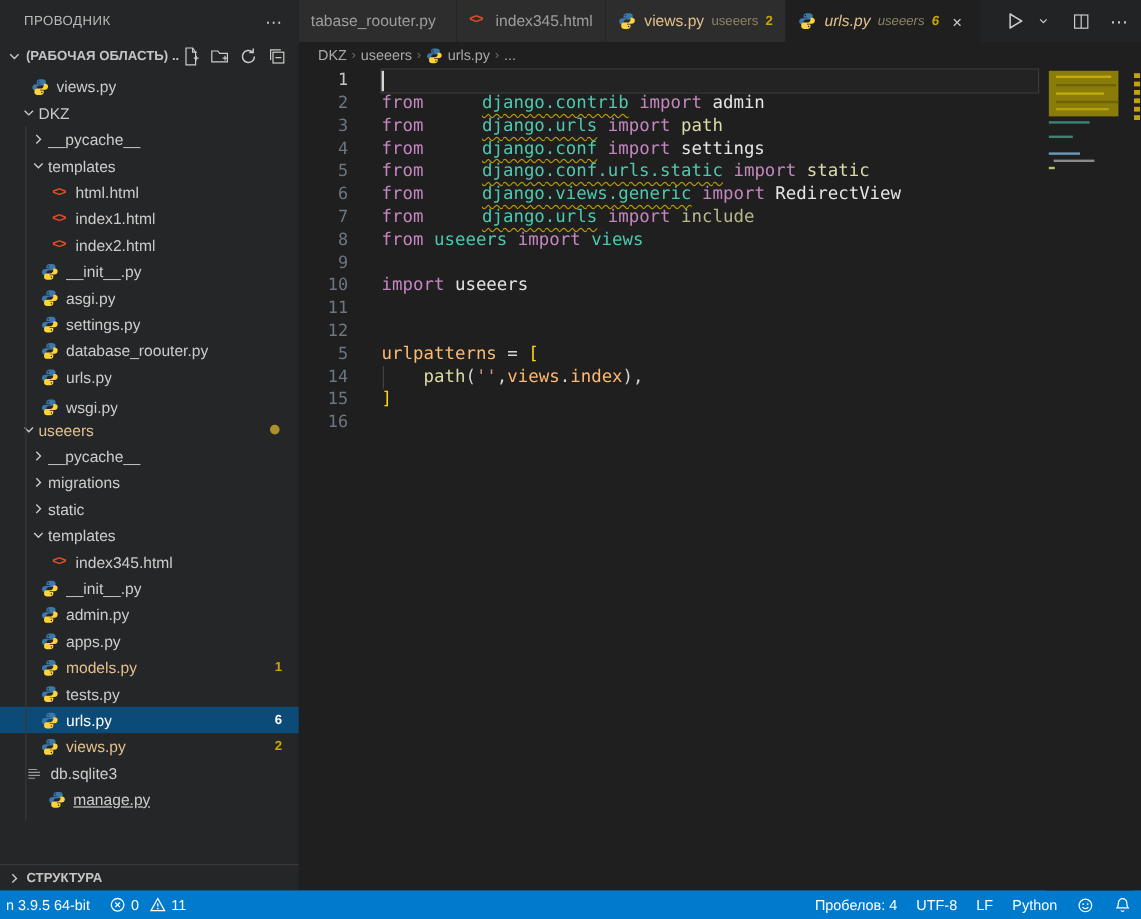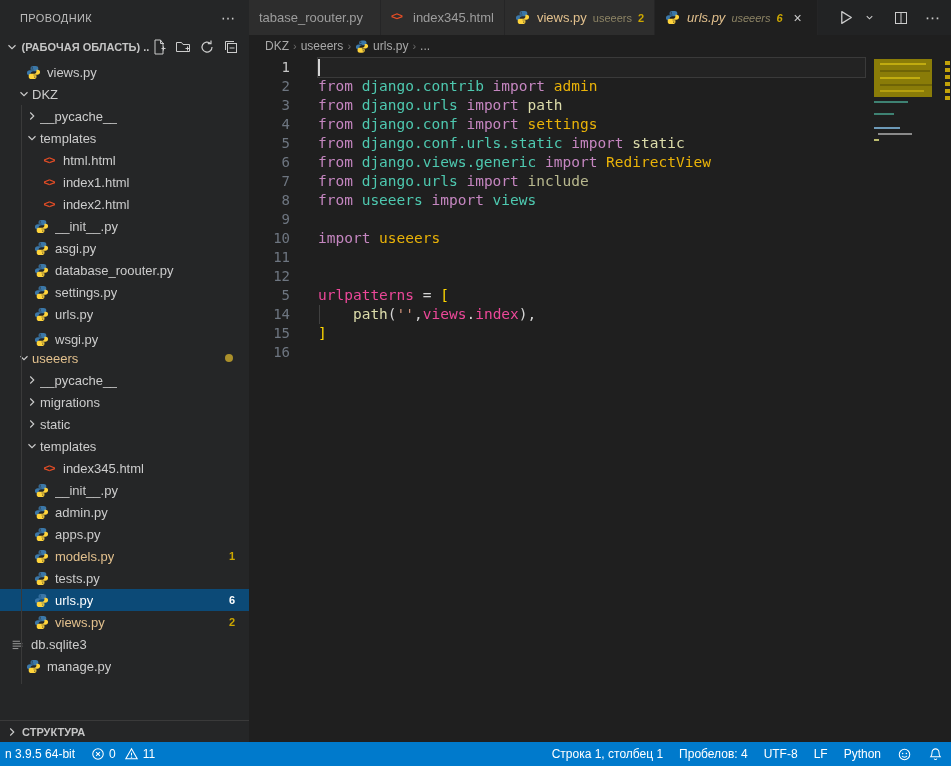--- a/index.html
+++ b/index.html
@@ -52,24 +52,24 @@
   
   .code-area { flex:1; position:relative; display:flex; min-height:0; font-family:"DejaVu Sans Mono", monospace; font-size:14.5px; }
   .gutter { width:48px; flex:none; padding-top:1px; }
   .gutter .ln { height:19px; line-height:19px; text-align:right; padding-right:7px; color:#6e7681; font-size:14px; }
   .gutter .ln.cur { color:#c6c6c6; }
   .code { flex:1; padding-top:1px; padding-left:21px; position:relative; min-width:0; }
   .line { height:19px; line-height:19px; white-space:pre; position:relative; color:#d4d4d4; }
   .line.current { background:#232323; outline:1px solid #3a3a3a; margin-right:86px; }
   .cursor { position:absolute; left:0; top:1px; width:2px; height:17px; background:#d4d4d4; }
   .line.guide::before { content:""; position:absolute; left:1px; top:0; bottom:0; width:1px; background:#404040; }
-  .tk-kw { color:#c586c0; } .tk-mod { color:#4ec9b0; } .tk-modf { color:#eab308;margin-top:36px; }
-  .tk-fn { color:#dcdcaa; } .tk-fnf { color:#b9b98f; } .tk-var { color:#ec4899;text-align:right; }
+  .tk-kw { color:#c586c0; } .tk-mod { color:#4ec9b0; } .tk-modf { color:#e5e5e5;margin-top:36px; }
+  .tk-fn { color:#dcdcaa; } .tk-fnf { color:#b9b98f; } .tk-var { color:#fdba74;text-align:right; }
   .tk-str { color:#ce9178; } .tk-pl { color:#d4d4d4; } .tk-br { color:#ffd700; }
-  .squig { text-decoration-style:wavy; text-decoration-color:#b89803; text-decoration-thickness:1px; text-underline-offset:4px; }
+  .squig { text-decoration:underline; text-decoration-style:wavy; text-decoration-color:#b89803; text-decoration-thickness:1px; text-underline-offset:4px;margin-left:40px; }
 
   
   .minimap { position:absolute; top:0; right:7px; width:72px; bottom:0; background:#1f1f1f; }
   .mm { position:absolute; }
   .ruler { position:absolute; top:0; right:0; width:7px; bottom:0; }
   .ruler .mark { position:absolute; right:1px; width:5px; height:4px; background:#c2a20a; }
 
   
   .statusbar { height:24px; background:#007acc; color:#ffffff; display:flex; align-items:center; font-size:12px; }
   .sb-left { display:flex; align-items:center; overflow:hidden; }
@@ -202,31 +202,31 @@
             <span class="lbl">asgi.py</span>
           </div>
           <div class="row" style="padding-left: 24px;">
             <span class="chev" style="width: 8px;"></span>
             <span class="ficon">
               <svg width="15" height="15" viewBox="0 0 16 16">
                 <path fill="#3b77a8" d="M7.9 1C6.1 1 4.9 1.8 4.9 3.2V5h3.2v.6H3.9C2.3 5.6 1 6.7 1 8.5S2.2 11 3.8 11h1.1V9.2c0-1.4 1.2-2.6 2.8-2.6h3.2c1.3 0 2.2-.9 2.2-2.2V3.2C13.1 1.9 11.9 1 10.4 1zM6.6 2.4c.4 0 .7.3.7.7s-.3.7-.7.7-.7-.3-.7-.7.3-.7.7-.7z"></path>
                 <path fill="#ffd43b" d="M8.1 15c1.8 0 3-.8 3-2.2V11H7.9v-.6h4.2c1.6 0 2.9-1.1 2.9-2.9S13.8 5 12.2 5h-1.1v1.8c0 1.4-1.2 2.6-2.8 2.6H5.1c-1.3 0-2.2.9-2.2 2.2v1.2C2.9 14.1 4.1 15 5.6 15zm1.3-1.4c-.4 0-.7-.3-.7-.7s.3-.7.7-.7.7.3.7.7-.3.7-.7.7z"></path>
               </svg>
             </span>
+            <span class="lbl">settings.py</span>
+          </div>
+          <div class="row" style="padding-left: 24px;">
+            <span class="chev" style="width: 8px;"></span>
+            <span class="ficon">
+              <svg width="15" height="15" viewBox="0 0 16 16">
+                <path fill="#3b77a8" d="M7.9 1C6.1 1 4.9 1.8 4.9 3.2V5h3.2v.6H3.9C2.3 5.6 1 6.7 1 8.5S2.2 11 3.8 11h1.1V9.2c0-1.4 1.2-2.6 2.8-2.6h3.2c1.3 0 2.2-.9 2.2-2.2V3.2C13.1 1.9 11.9 1 10.4 1zM6.6 2.4c.4 0 .7.3.7.7s-.3.7-.7.7-.7-.3-.7-.7.3-.7.7-.7z"></path>
+                <path fill="#ffd43b" d="M8.1 15c1.8 0 3-.8 3-2.2V11H7.9v-.6h4.2c1.6 0 2.9-1.1 2.9-2.9S13.8 5 12.2 5h-1.1v1.8c0 1.4-1.2 2.6-2.8 2.6H5.1c-1.3 0-2.2.9-2.2 2.2v1.2C2.9 14.1 4.1 15 5.6 15zm1.3-1.4c-.4 0-.7-.3-.7-.7s.3-.7.7-.7.7.3.7.7-.3.7-.7.7z"></path>
+              </svg>
+            </span>
             <span class="lbl">database_roouter.py</span>
-          </div>
-          <div class="row" style="padding-left: 24px;">
-            <span class="chev" style="width: 8px;"></span>
-            <span class="ficon">
-              <svg width="15" height="15" viewBox="0 0 16 16">
-                <path fill="#3b77a8" d="M7.9 1C6.1 1 4.9 1.8 4.9 3.2V5h3.2v.6H3.9C2.3 5.6 1 6.7 1 8.5S2.2 11 3.8 11h1.1V9.2c0-1.4 1.2-2.6 2.8-2.6h3.2c1.3 0 2.2-.9 2.2-2.2V3.2C13.1 1.9 11.9 1 10.4 1zM6.6 2.4c.4 0 .7.3.7.7s-.3.7-.7.7-.7-.3-.7-.7.3-.7.7-.7z"></path>
-                <path fill="#ffd43b" d="M8.1 15c1.8 0 3-.8 3-2.2V11H7.9v-.6h4.2c1.6 0 2.9-1.1 2.9-2.9S13.8 5 12.2 5h-1.1v1.8c0 1.4-1.2 2.6-2.8 2.6H5.1c-1.3 0-2.2.9-2.2 2.2v1.2C2.9 14.1 4.1 15 5.6 15zm1.3-1.4c-.4 0-.7-.3-.7-.7s.3-.7.7-.7.7.3.7.7-.3.7-.7.7z"></path>
-              </svg>
-            </span>
-            <span class="lbl">settings.py</span>
           </div>
           <div class="row" style="padding-left: 24px;">
             <span class="chev" style="width: 8px;"></span>
             <span class="ficon">
               <svg width="15" height="15" viewBox="0 0 16 16">
                 <path fill="#3b77a8" d="M7.9 1C6.1 1 4.9 1.8 4.9 3.2V5h3.2v.6H3.9C2.3 5.6 1 6.7 1 8.5S2.2 11 3.8 11h1.1V9.2c0-1.4 1.2-2.6 2.8-2.6h3.2c1.3 0 2.2-.9 2.2-2.2V3.2C13.1 1.9 11.9 1 10.4 1zM6.6 2.4c.4 0 .7.3.7.7s-.3.7-.7.7-.7-.3-.7-.7.3-.7.7-.7z"></path>
                 <path fill="#ffd43b" d="M8.1 15c1.8 0 3-.8 3-2.2V11H7.9v-.6h4.2c1.6 0 2.9-1.1 2.9-2.9S13.8 5 12.2 5h-1.1v1.8c0 1.4-1.2 2.6-2.8 2.6H5.1c-1.3 0-2.2.9-2.2 2.2v1.2C2.9 14.1 4.1 15 5.6 15zm1.3-1.4c-.4 0-.7-.3-.7-.7s.3-.7.7-.7.7.3.7.7-.3.7-.7.7z"></path>
               </svg>
             </span>
             <span class="lbl">urls.py</span>
@@ -355,30 +355,30 @@
             <span class="chev" style="width: 8px;"></span>
             <span class="ficon">
               <svg width="15" height="15" viewBox="0 0 16 16">
                 <path fill="#3b77a8" d="M7.9 1C6.1 1 4.9 1.8 4.9 3.2V5h3.2v.6H3.9C2.3 5.6 1 6.7 1 8.5S2.2 11 3.8 11h1.1V9.2c0-1.4 1.2-2.6 2.8-2.6h3.2c1.3 0 2.2-.9 2.2-2.2V3.2C13.1 1.9 11.9 1 10.4 1zM6.6 2.4c.4 0 .7.3.7.7s-.3.7-.7.7-.7-.3-.7-.7.3-.7.7-.7z"></path>
                 <path fill="#ffd43b" d="M8.1 15c1.8 0 3-.8 3-2.2V11H7.9v-.6h4.2c1.6 0 2.9-1.1 2.9-2.9S13.8 5 12.2 5h-1.1v1.8c0 1.4-1.2 2.6-2.8 2.6H5.1c-1.3 0-2.2.9-2.2 2.2v1.2C2.9 14.1 4.1 15 5.6 15zm1.3-1.4c-.4 0-.7-.3-.7-.7s.3-.7.7-.7.7.3.7.7-.3.7-.7.7z"></path>
               </svg>
             </span>
             <span class="lbl">views.py</span>
             <span class="badge">2</span>
           </div>
-          <div class="row" style="padding-left: 0; text-align: center;">
+          <div class="row" style="padding-left: 11px; text-align: center;">
             <span class="chev" style="width: 8px;"></span>
             <span class="ficon">
               <svg width="13" height="13" viewBox="0 0 16 16">
                 <path d="M2 4h9M2 7h12M2 10h12M2 13h7" stroke="#9b9b9b" stroke-width="1.2"></path>
               </svg>
             </span>
             <span class="lbl">db.sqlite3</span>
           </div>
-          <div class="row" style="padding-left: 16px;">
+          <div class="row" style="padding-left: 30px; text-decoration: underline;">
             <span class="chev" style="width: 8px;"></span>
             <span class="ficon">
               <svg width="15" height="15" viewBox="0 0 16 16">
                 <path fill="#3b77a8" d="M7.9 1C6.1 1 4.9 1.8 4.9 3.2V5h3.2v.6H3.9C2.3 5.6 1 6.7 1 8.5S2.2 11 3.8 11h1.1V9.2c0-1.4 1.2-2.6 2.8-2.6h3.2c1.3 0 2.2-.9 2.2-2.2V3.2C13.1 1.9 11.9 1 10.4 1zM6.6 2.4c.4 0 .7.3.7.7s-.3.7-.7.7-.7-.3-.7-.7.3-.7.7-.7z"></path>
                 <path fill="#ffd43b" d="M8.1 15c1.8 0 3-.8 3-2.2V11H7.9v-.6h4.2c1.6 0 2.9-1.1 2.9-2.9S13.8 5 12.2 5h-1.1v1.8c0 1.4-1.2 2.6-2.8 2.6H5.1c-1.3 0-2.2.9-2.2 2.2v1.2C2.9 14.1 4.1 15 5.6 15zm1.3-1.4c-.4 0-.7-.3-.7-.7s.3-.7.7-.7.7.3.7.7-.3.7-.7.7z"></path>
               </svg>
             </span>
             <span class="lbl">manage.py</span>
           </div>
           <div class="guideline" style="left: 21px; top: 46px; bottom: 36px;"></div>
@@ -543,23 +543,20 @@
           <svg width="15" height="14" viewBox="0 0 16 16">
               <path d="M8 2L14.5 13.5H1.5z" fill="none" stroke="#ffffff" stroke-width="1.2"></path>
               <path d="M8 6.5v3.2" stroke="#ffffff" stroke-width="1.2"></path>
               <circle cx="8" cy="11.6" r=".8" fill="#ffffff"></circle>
             </svg>
         </span>
         <span>11</span>
       </div>
     </div>
     <div class="sb-right" id="status-right">
-      <div class="sb-item">
-          <span>Строка 1, столбец 1</span>
-        </div>
         <div class="sb-item">
           <span>Пробелов: 4</span>
         </div>
         <div class="sb-item">
           <span>UTF-8</span>
         </div>
         <div class="sb-item">
           <span>LF</span>
         </div>
         <div class="sb-item">

